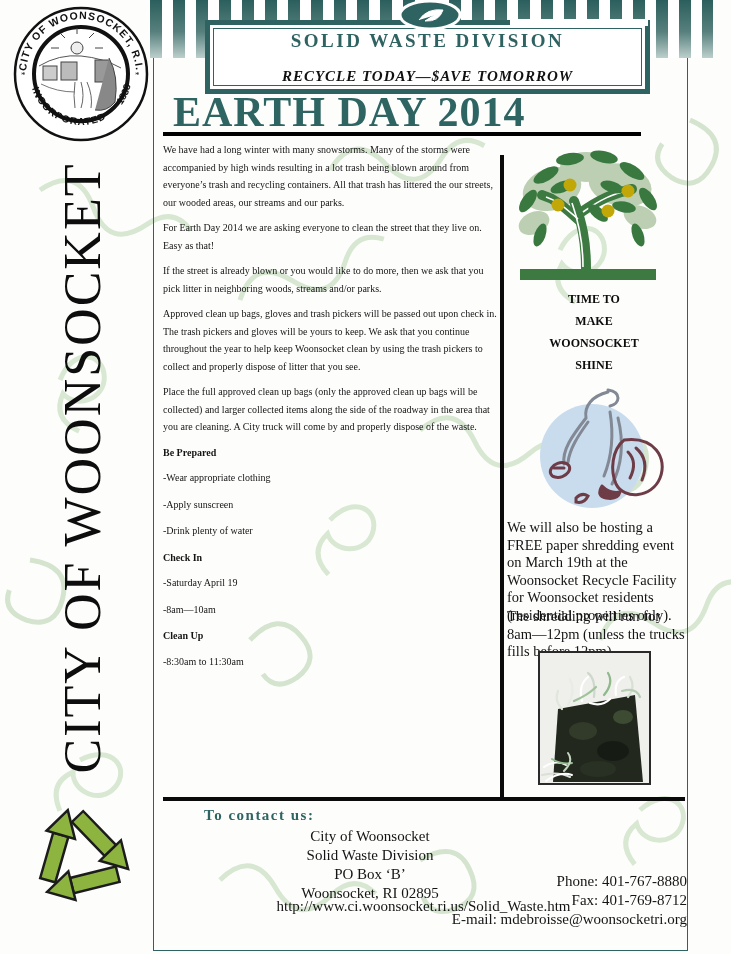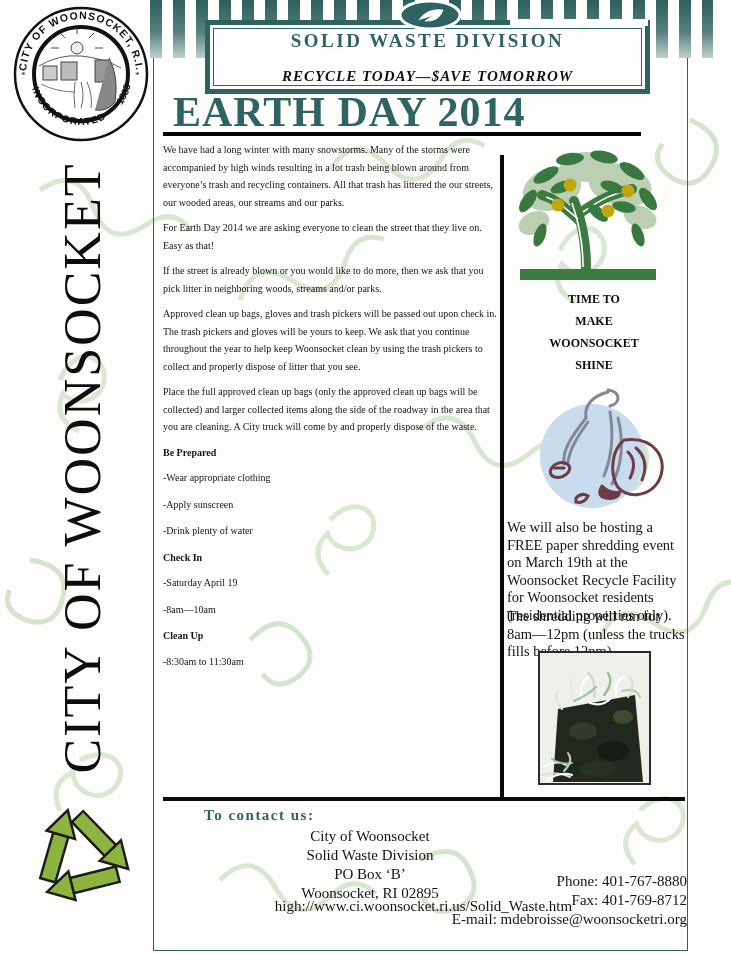--- a/index.html
+++ b/index.html
@@ -284,15 +284,15 @@
     <div>PO Box ‘B’</div>
     <div>Woonsocket, RI 02895</div>
   </div>
 
   <div class="phone-block">
     <div>Phone: 401-767-8880</div>
     <div>Fax: 401-769-8712</div>
     <div>E-mail: mdebroisse@woonsocketri.org</div>
   </div>
 
-  <div class="url-line">high://www.ci.woonsocket.ri.us/Solid_Waste.htm</div>
+  <div class="url-line">http://www.ci.woonsocket.ri.us/Solid_Waste.htm</div>
 
 </div>
 
 </body></html>

